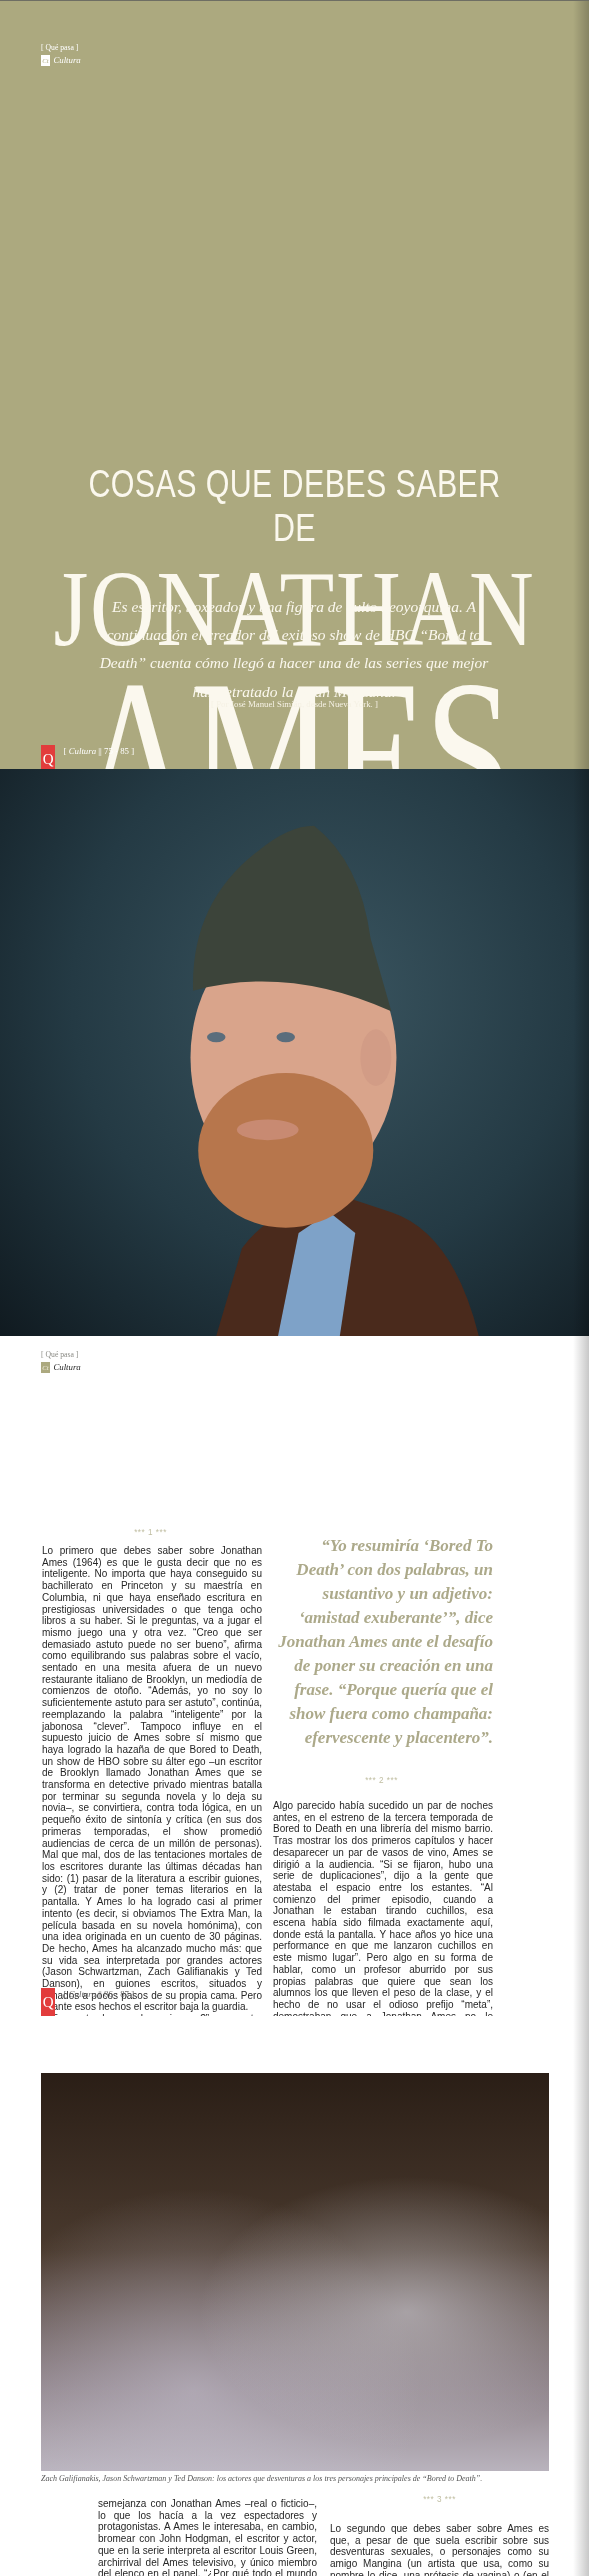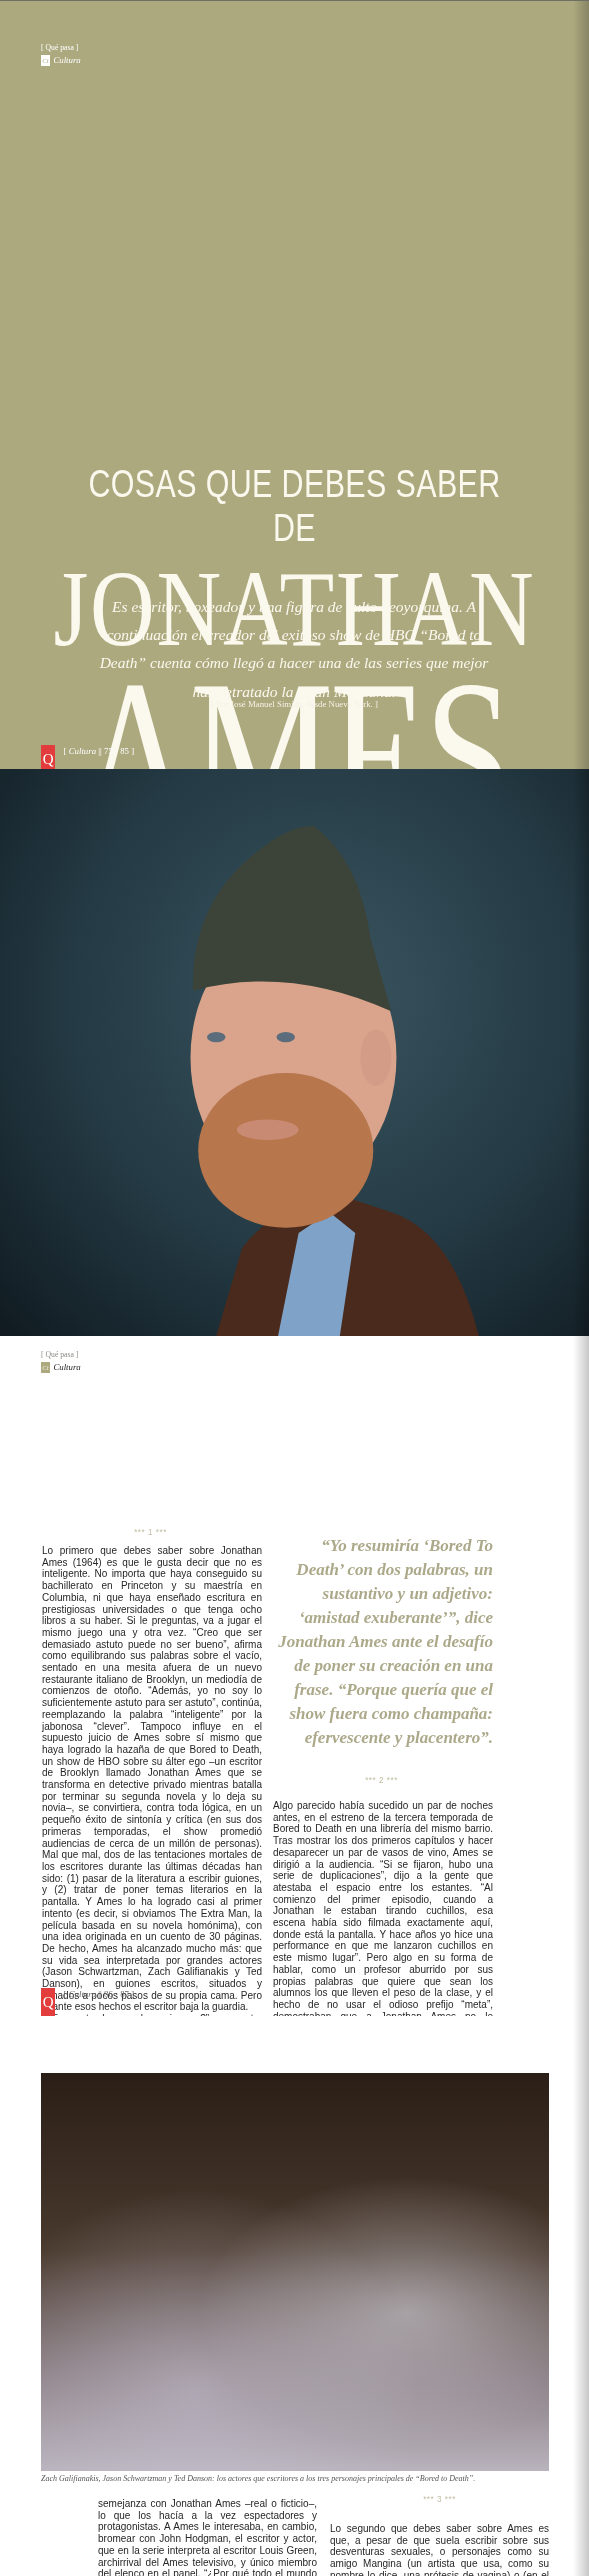--- a/index.html
+++ b/index.html
@@ -146,21 +146,21 @@
     <div class="q-badge">Q</div>
     <div class="folio" style="color:#666;">
       [ <i>Cultura</i> || <span>86 · 87</span> ]
     </div>
   </div>
 </section>
 
 <section class="spread text-page" style="height:747px;">
   <div class="fig" style="left:41px; top:57px; width:508px; height:398px;">
     <div class="cast-photo" title="Los tres protagonistas posando de noche en una calle de Nueva York con niebla, con copas y una coctelera"></div>
-    <p class="caption">Zach Galifianakis, Jason Schwartzman y Ted Danson: los actores que escritores a los tres personajes principales de “Bored to Death”.</p>
+    <p class="caption">Zach Galifianakis, Jason Schwartzman y Ted Danson: los actores que desventuras a los tres personajes principales de “Bored to Death”.</p>
   </div>
 
   <div class="col" style="left:98px; width:219px; top:482px;">
     <p>semejanza con Jonathan Ames –real o ficticio–, lo que los hacía a la vez espectadores y protagonistas. A Ames le interesaba, en cambio, bromear con John Hodgman, el escritor y actor, que en la serie interpreta al escritor Louis Green, archirrival del Ames televisivo, y único miembro del elenco en el panel. “¿Por qué todo el mundo que trabaja en esta serie se vuelve inmediatamente bisexual?”, dijo, mirando el espumoso vaso de prosecco de Hodgman. Y tras responder sin tomarse muy en serio las preguntas de sus televidentes y seguidores, hizo lo mismo que al final de todas sus presentaciones: lanzar a cappella un extraño grito de guerra que llama hairy call (buscar en YouTube), mezcla de graznido de cuervo con sirena de barco: ¡AHHHRRRLLLRRRLLLRRRLLLRRRLLL! Y tras el grito, todos parten de vuelta a sus casas o se van a esperar a Ames en el Brooklyn Inn, un bar situado a un par de cuadras, donde ha anunciado que seguirá la noche. Pero yo, que llevo meses enviando e-mails a distintas oficinas de HBO para intentar conseguir una entrevista con él, a pesar de que vivimos en el mismo barrio, finalmente logro acercármele. “Yo soy el tipo de Chile que te quiere entrevistar”, le digo antes de que pueda escabullirse. Y él, con caballerosidad, pero también como un boxeador acorralado, accede con ojos vidriosos y una sonrisa casi infantil.</p>
   </div>
 
   <div class="sec-mark" style="position:absolute; left:330px; width:219px; top:479px;">*** 3 ***</div>
 
   <div class="col" style="left:330px; width:219px; top:507px;">
     <p>Lo segundo que debes saber sobre Ames es que, a pesar de que suela escribir sobre sus desventuras sexuales, o personajes como su amigo Mangina (un artista que usa, como su nombre lo dice, una prótesis de vagina) o (en el caso de Bored to Death) sobre machos estancados en la adolescencia, a Ames lo que más interesa es el corazón de sus personajes. “Yo resumiría Bored to Death con dos palabras, un sustantivo y un adjetivo: ‘amistad exuberante’”, dice ante el desafío de poner su creación en una frase. “Porque quería que el show fuera como champaña: efervescente y placentero”. Con esas dos palabras, Ames borraba mis mejores especulaciones de que el show se trataba en el fondo sobre la búsqueda de una figura paterna, o la imposibilidad de la masculinidad. Mal que mal, los tres personajes principales –el escritor-detective Jonathan Ames (Schwartzman), su infantil amigo Ray (Galifianakis) y el narciso editor millonario George (Danson)– siempre parecen estar mostrando sus fisuras de macho. Sin ir más lejos, en uno de los capítulos de la nueva temporada proyectados en esa noche en Book Court, los habíamos visto dormir en la misma cama, con idénticos piyamas celestes, confesando sus falencias. Pero</p>

